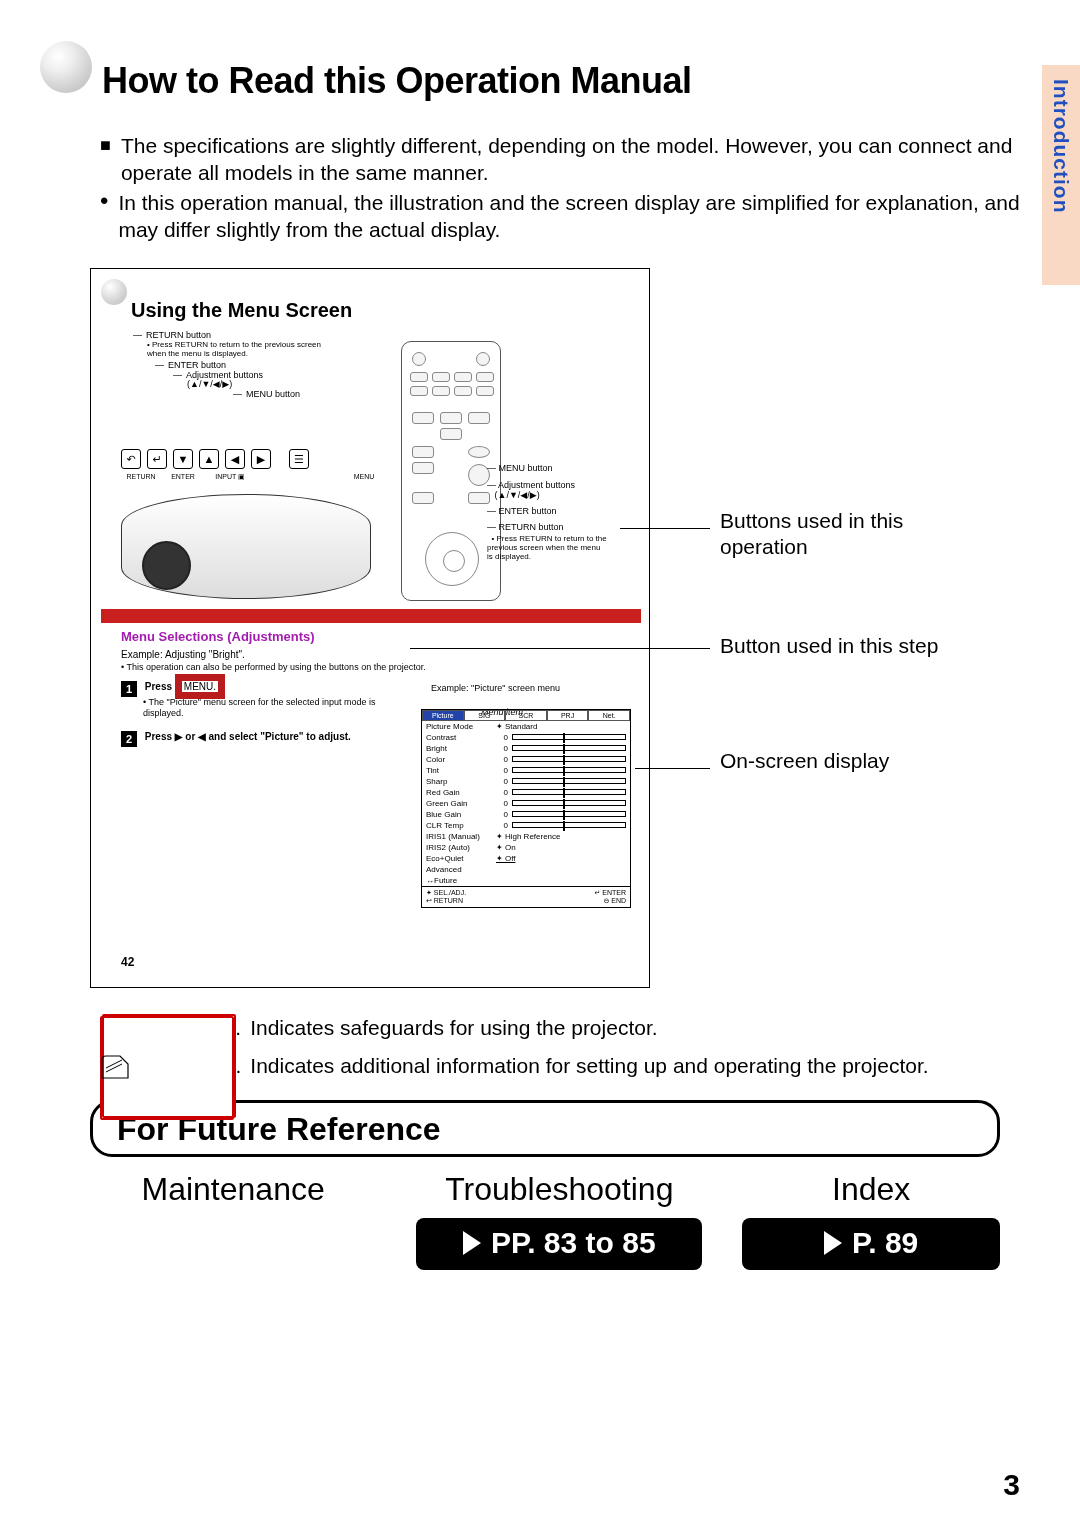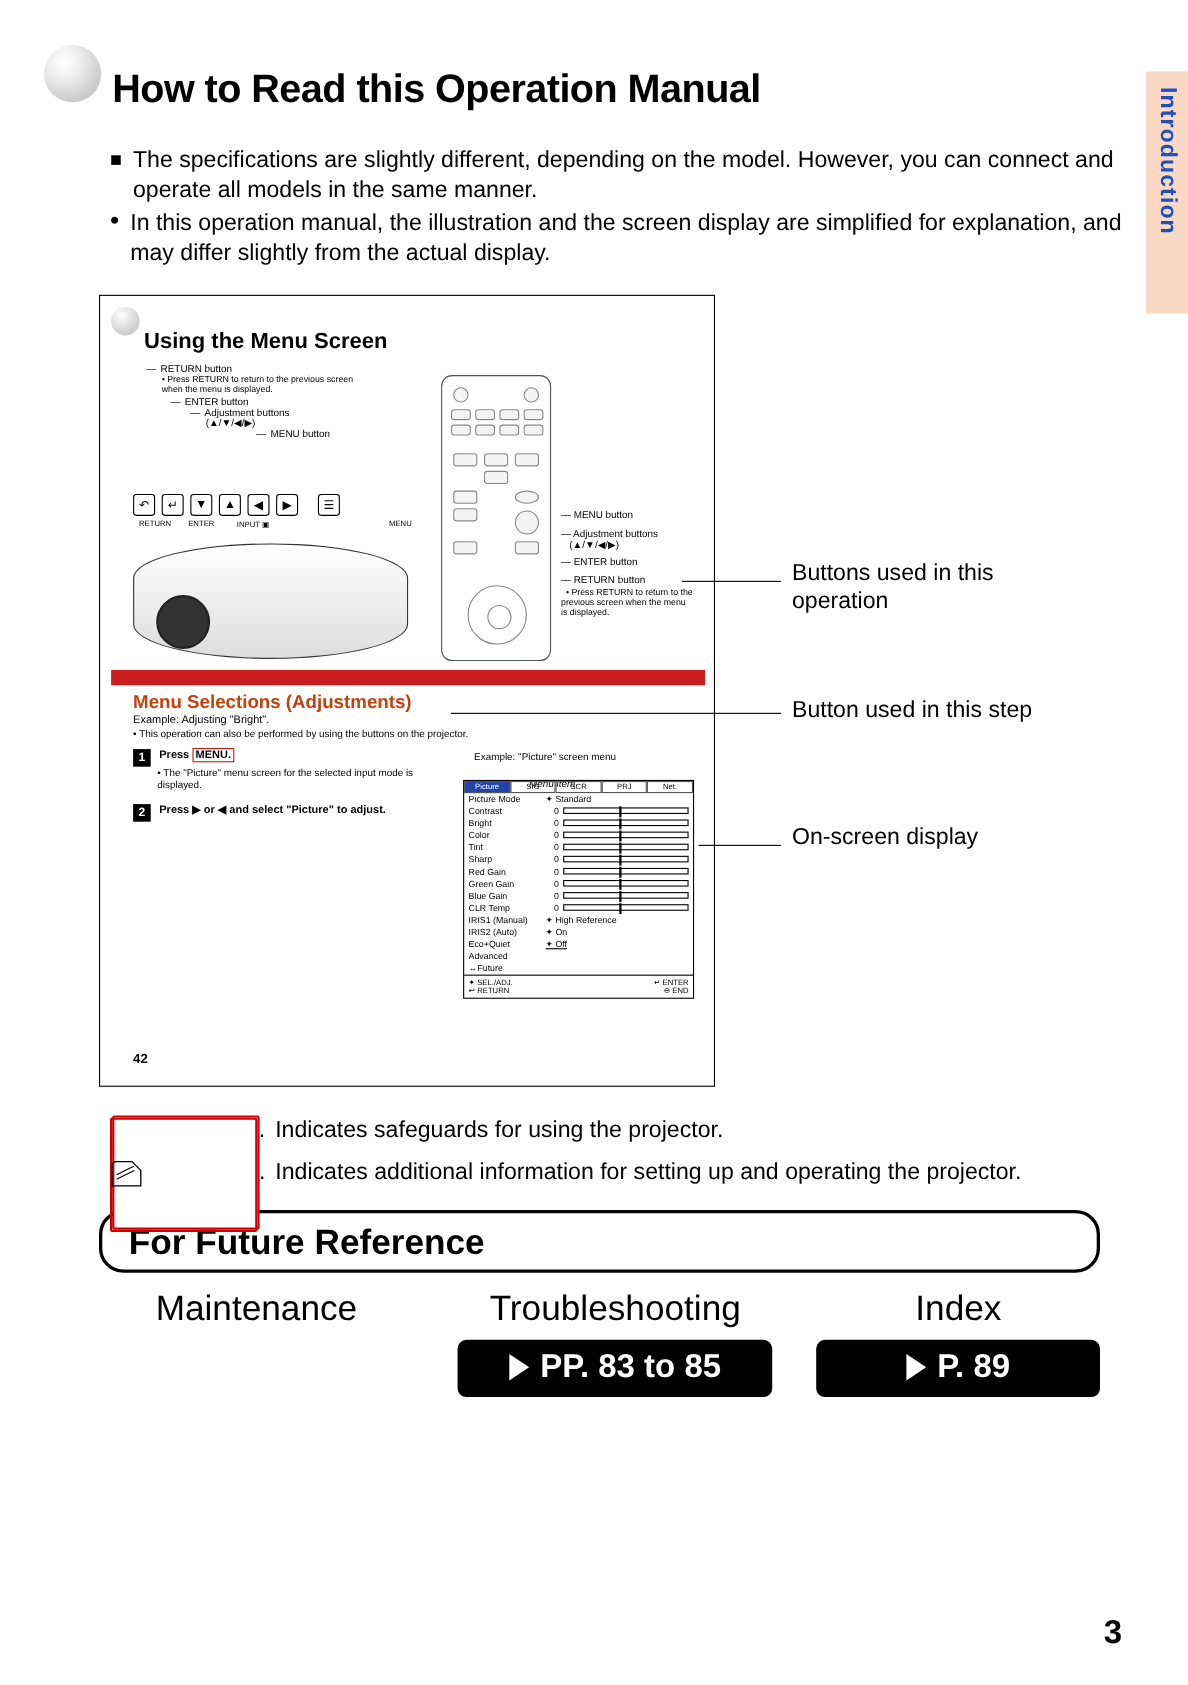--- a/index.html
+++ b/index.html
@@ -125,21 +125,21 @@
     border:1px solid #888;
     border-radius:50%;
     left: 23px; top: 190px;
   }
   .remote .rcircle::after{
     content:''; position:absolute; left:17px; top:17px;
     width:20px; height:20px; border:1px solid #888; border-radius:50%;
   }
   .right-labels {
     position: absolute;
-    left: 419px;
+    left: 396px;
     font-size: 9px;
     line-height:1.1;
   }
   .projector {
     position: absolute;
     left: 30px; top: 225px;
     width: 250px; height: 105px;
     border: 1px solid #333;
     border-radius: 50% / 30%;
     background: linear-gradient(#fff,#ddd);
@@ -167,23 +167,23 @@
   
   .red-bar {
     position: absolute;
     left: 10px; top: 340px;
     width: 540px; height: 14px;
     background: #c91f1f;
   }
   .menu-sel-title {
     position: absolute;
     left: 30px; top: 360px;
-    color: #c2410c;
-    font-weight: bold;
-    font-size: 17px;
+    color: #a21caf;
+    font-weight: bold;
+    font-size: 13px;
   }
   .example-line {
     position: absolute;
     left: 30px; top: 380px;
     font-size: 10px;
   }
   .example-sub{
     position:absolute; left:30px; top:393px; font-size:9px;
   }
   .step-box {
@@ -191,21 +191,21 @@
     left: 30px;
     width: 280px;
     font-size: 10px;
     line-height: 1.2;
   }
   .step-box .num {
     display:inline-block; width:16px; height:16px; background:#000; color:#fff;
     text-align:center; font-weight:bold; font-size:11px; line-height:16px;
     margin-right:5px; vertical-align:top;
   }
-  .step-box .boxed { border:1px solid #b91c1c; padding:0 2px; font-weight:bold; }
+  .step-box .boxed { border:7px solid #b91c1c; padding:0 2px; font-weight:normal; }
   .osd {
     position: absolute;
     left: 330px; top: 440px;
     width: 210px;
     font-size: 8px;
     border:1px solid #000;
   }
   .osd .tabrow { display:flex; }
   .osd .tabrow div{ flex:1; text-align:center; border:1px solid #555; padding:1px 0; font-size:7px;}
   .osd .tabrow .active{ background:#2244aa; color:#fff;}

